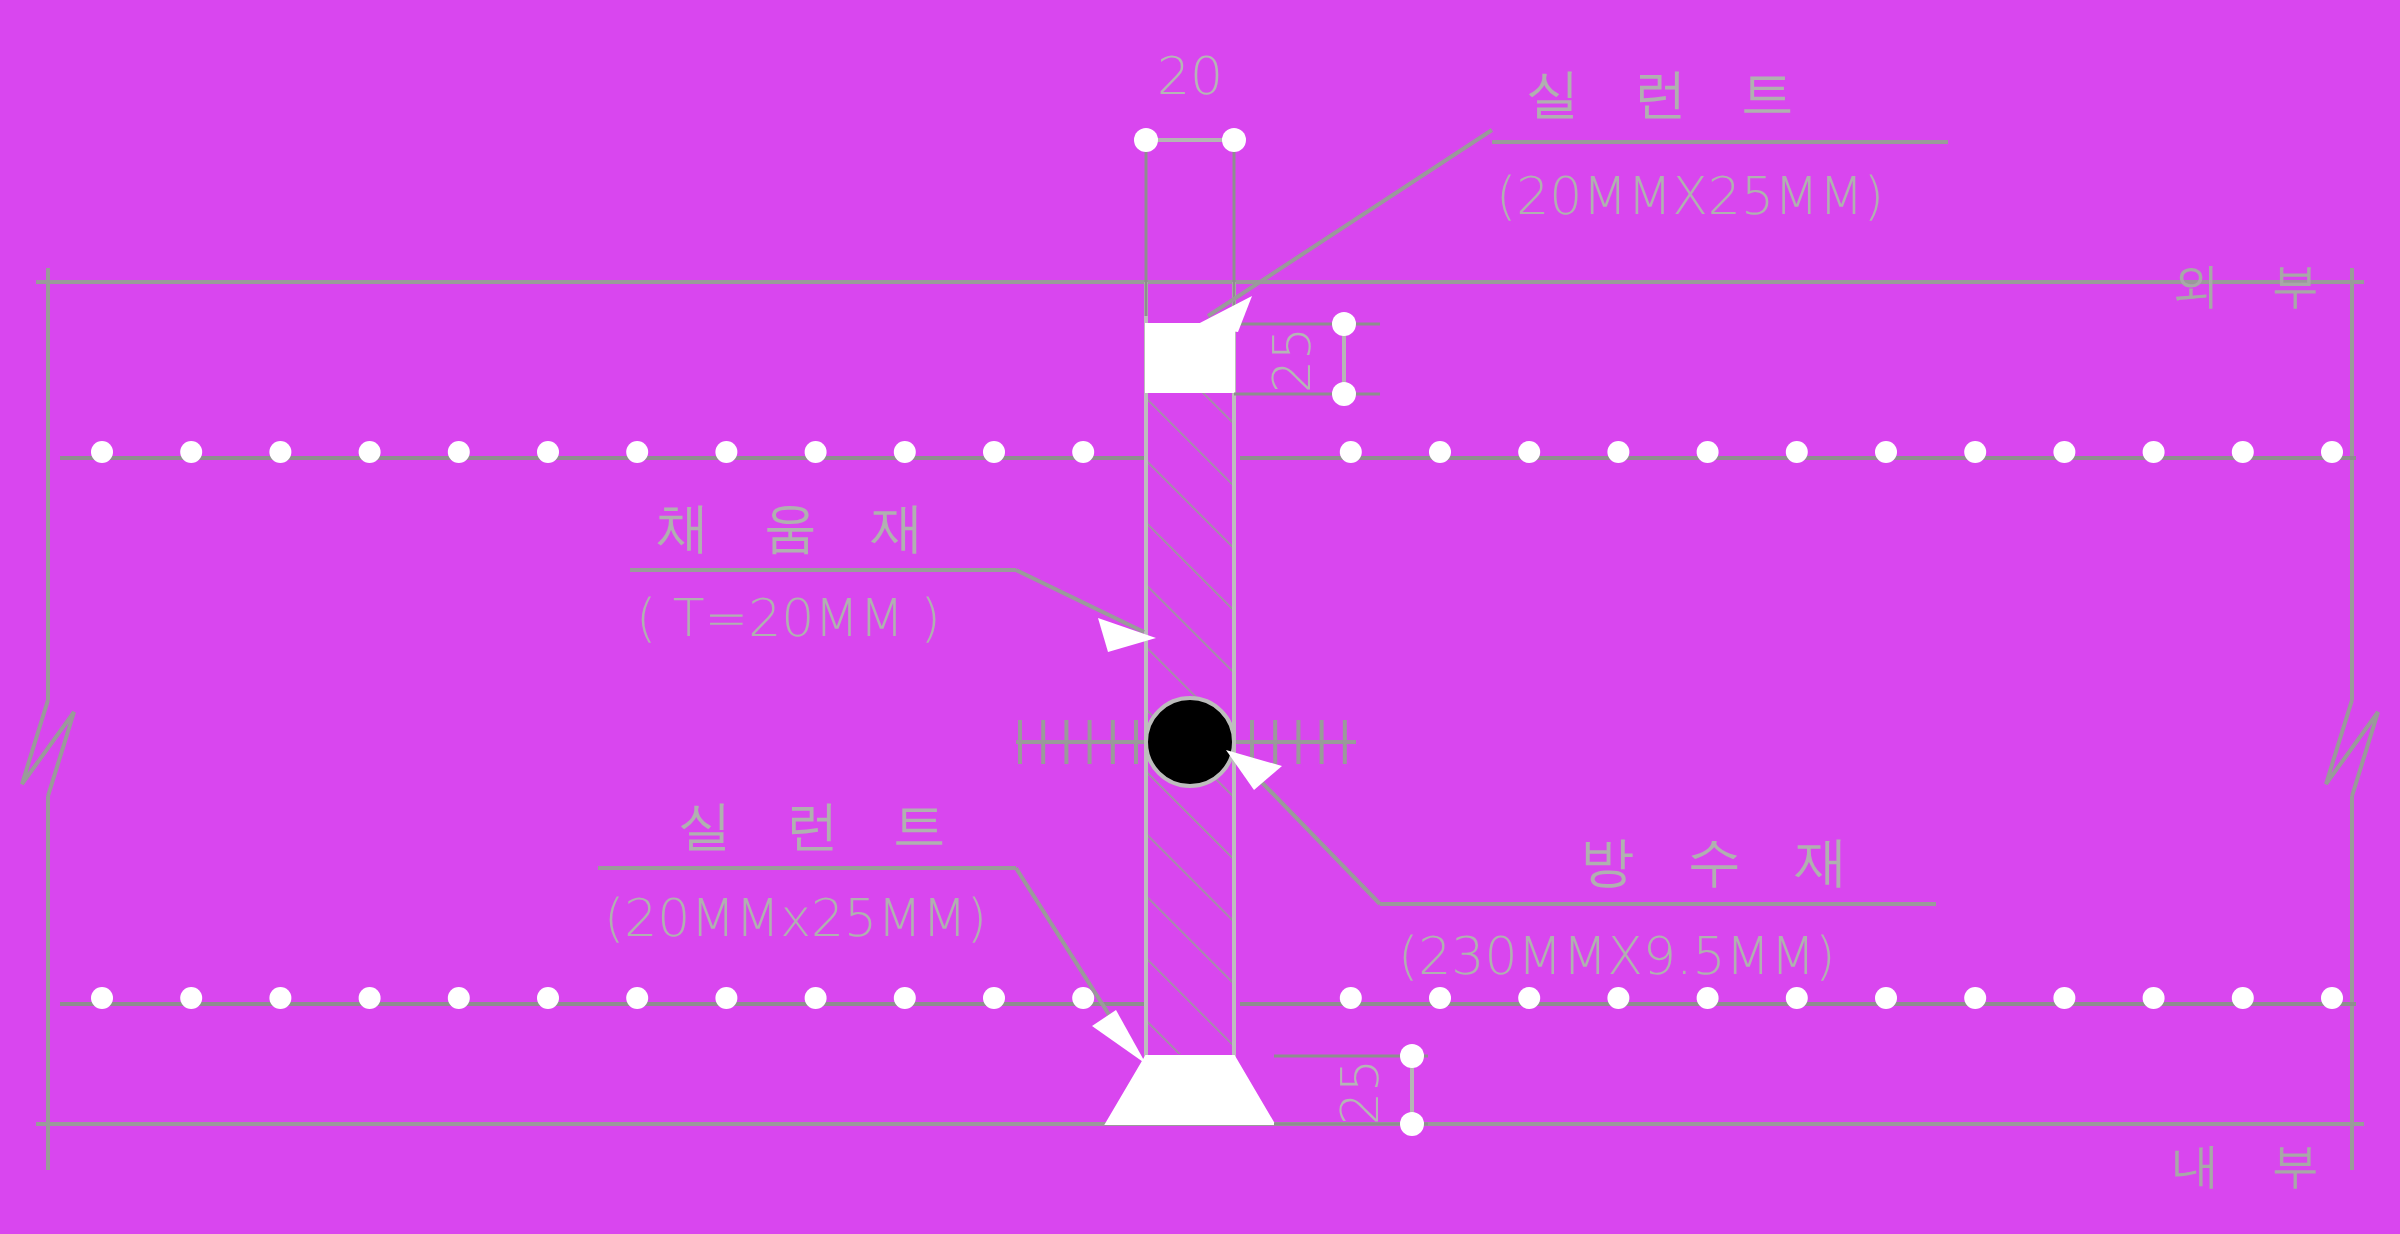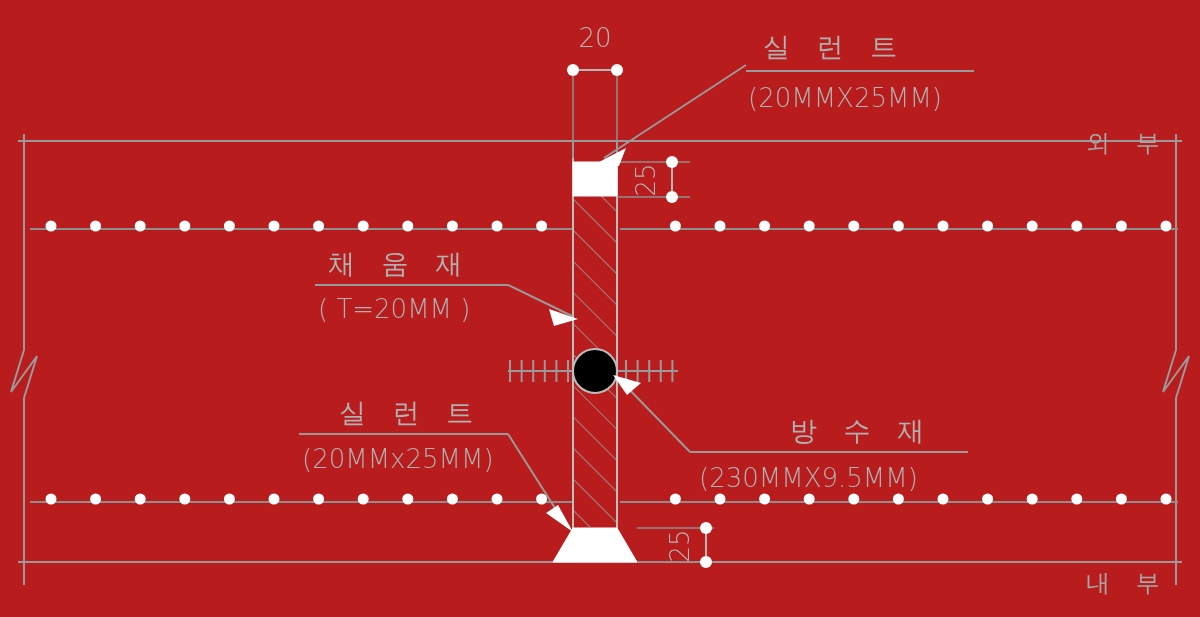--- a/index.html
+++ b/index.html
@@ -4,21 +4,21 @@
 <style>
   html, body {
     margin: 0;
     padding: 0;
     background: #000000;
   }
   #stage {
     position: relative;
     width: 1200px;
     height: 617px;
-    background: #b91c1c;
+    background: #d946ef;
     overflow: hidden;
     font-family: "DejaVu Sans", sans-serif;
   }
   #cad {
     position: absolute;
     left: 0;
     top: 0;
     width: 1200px;
     height: 617px;
     display: block;

